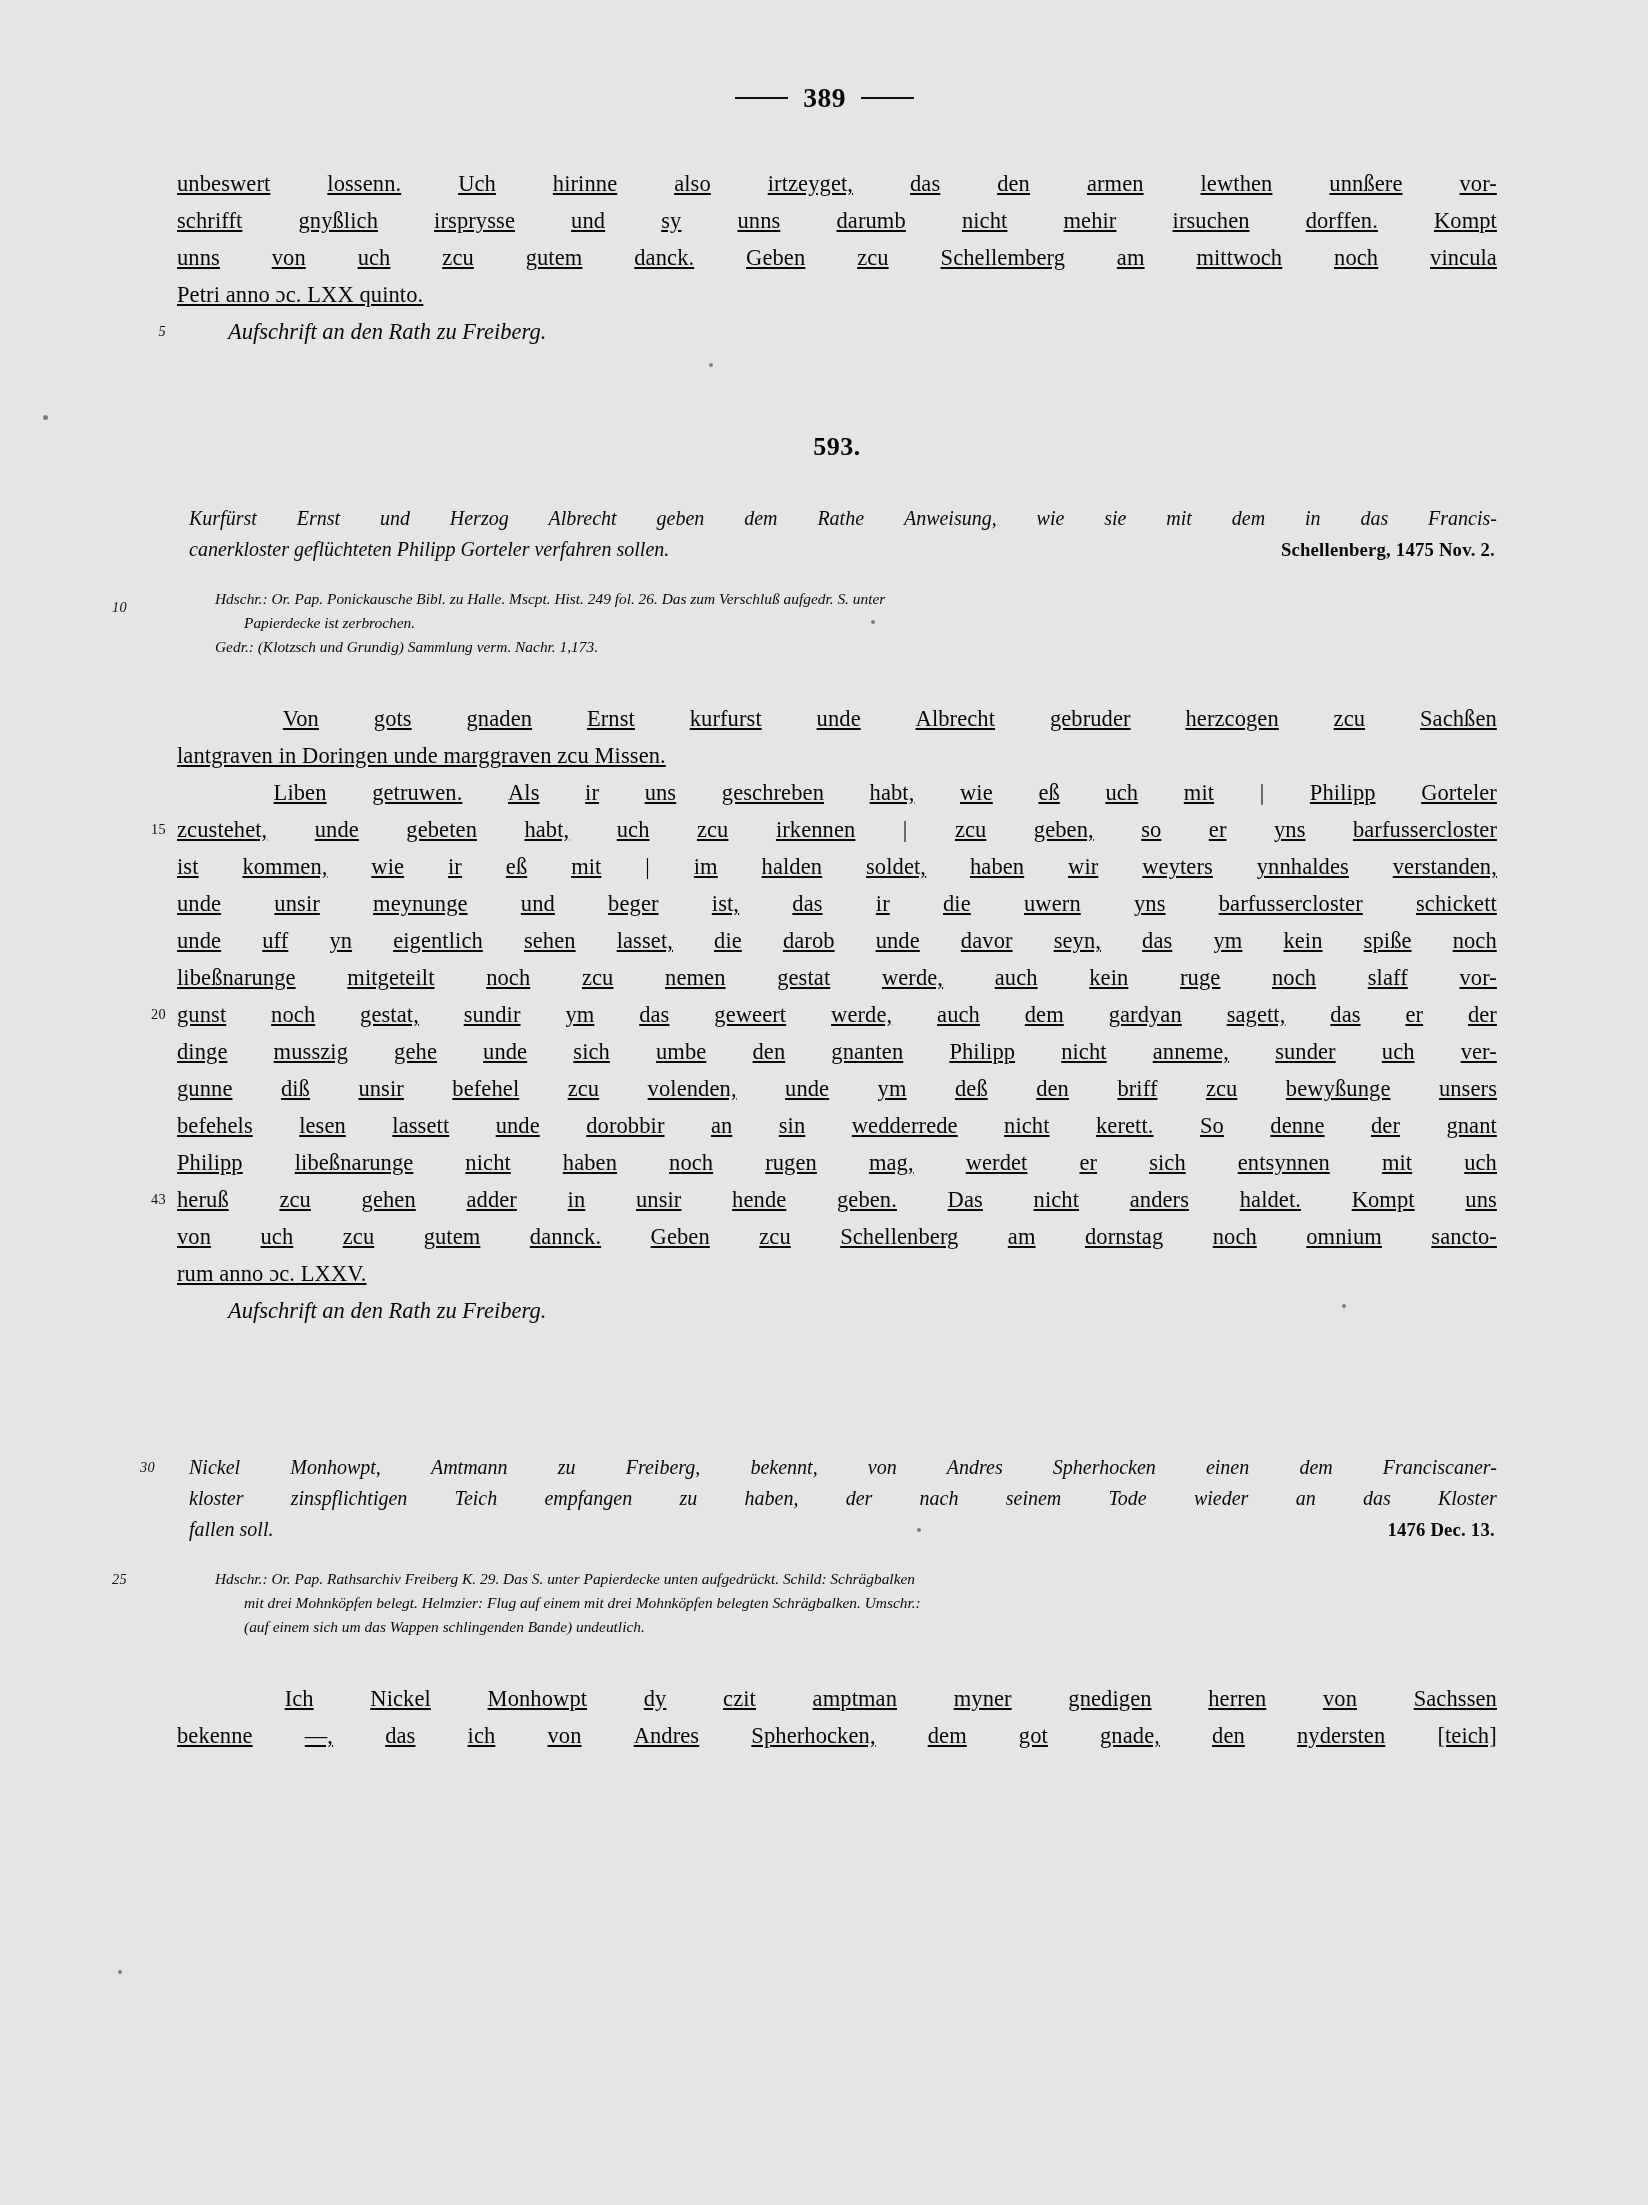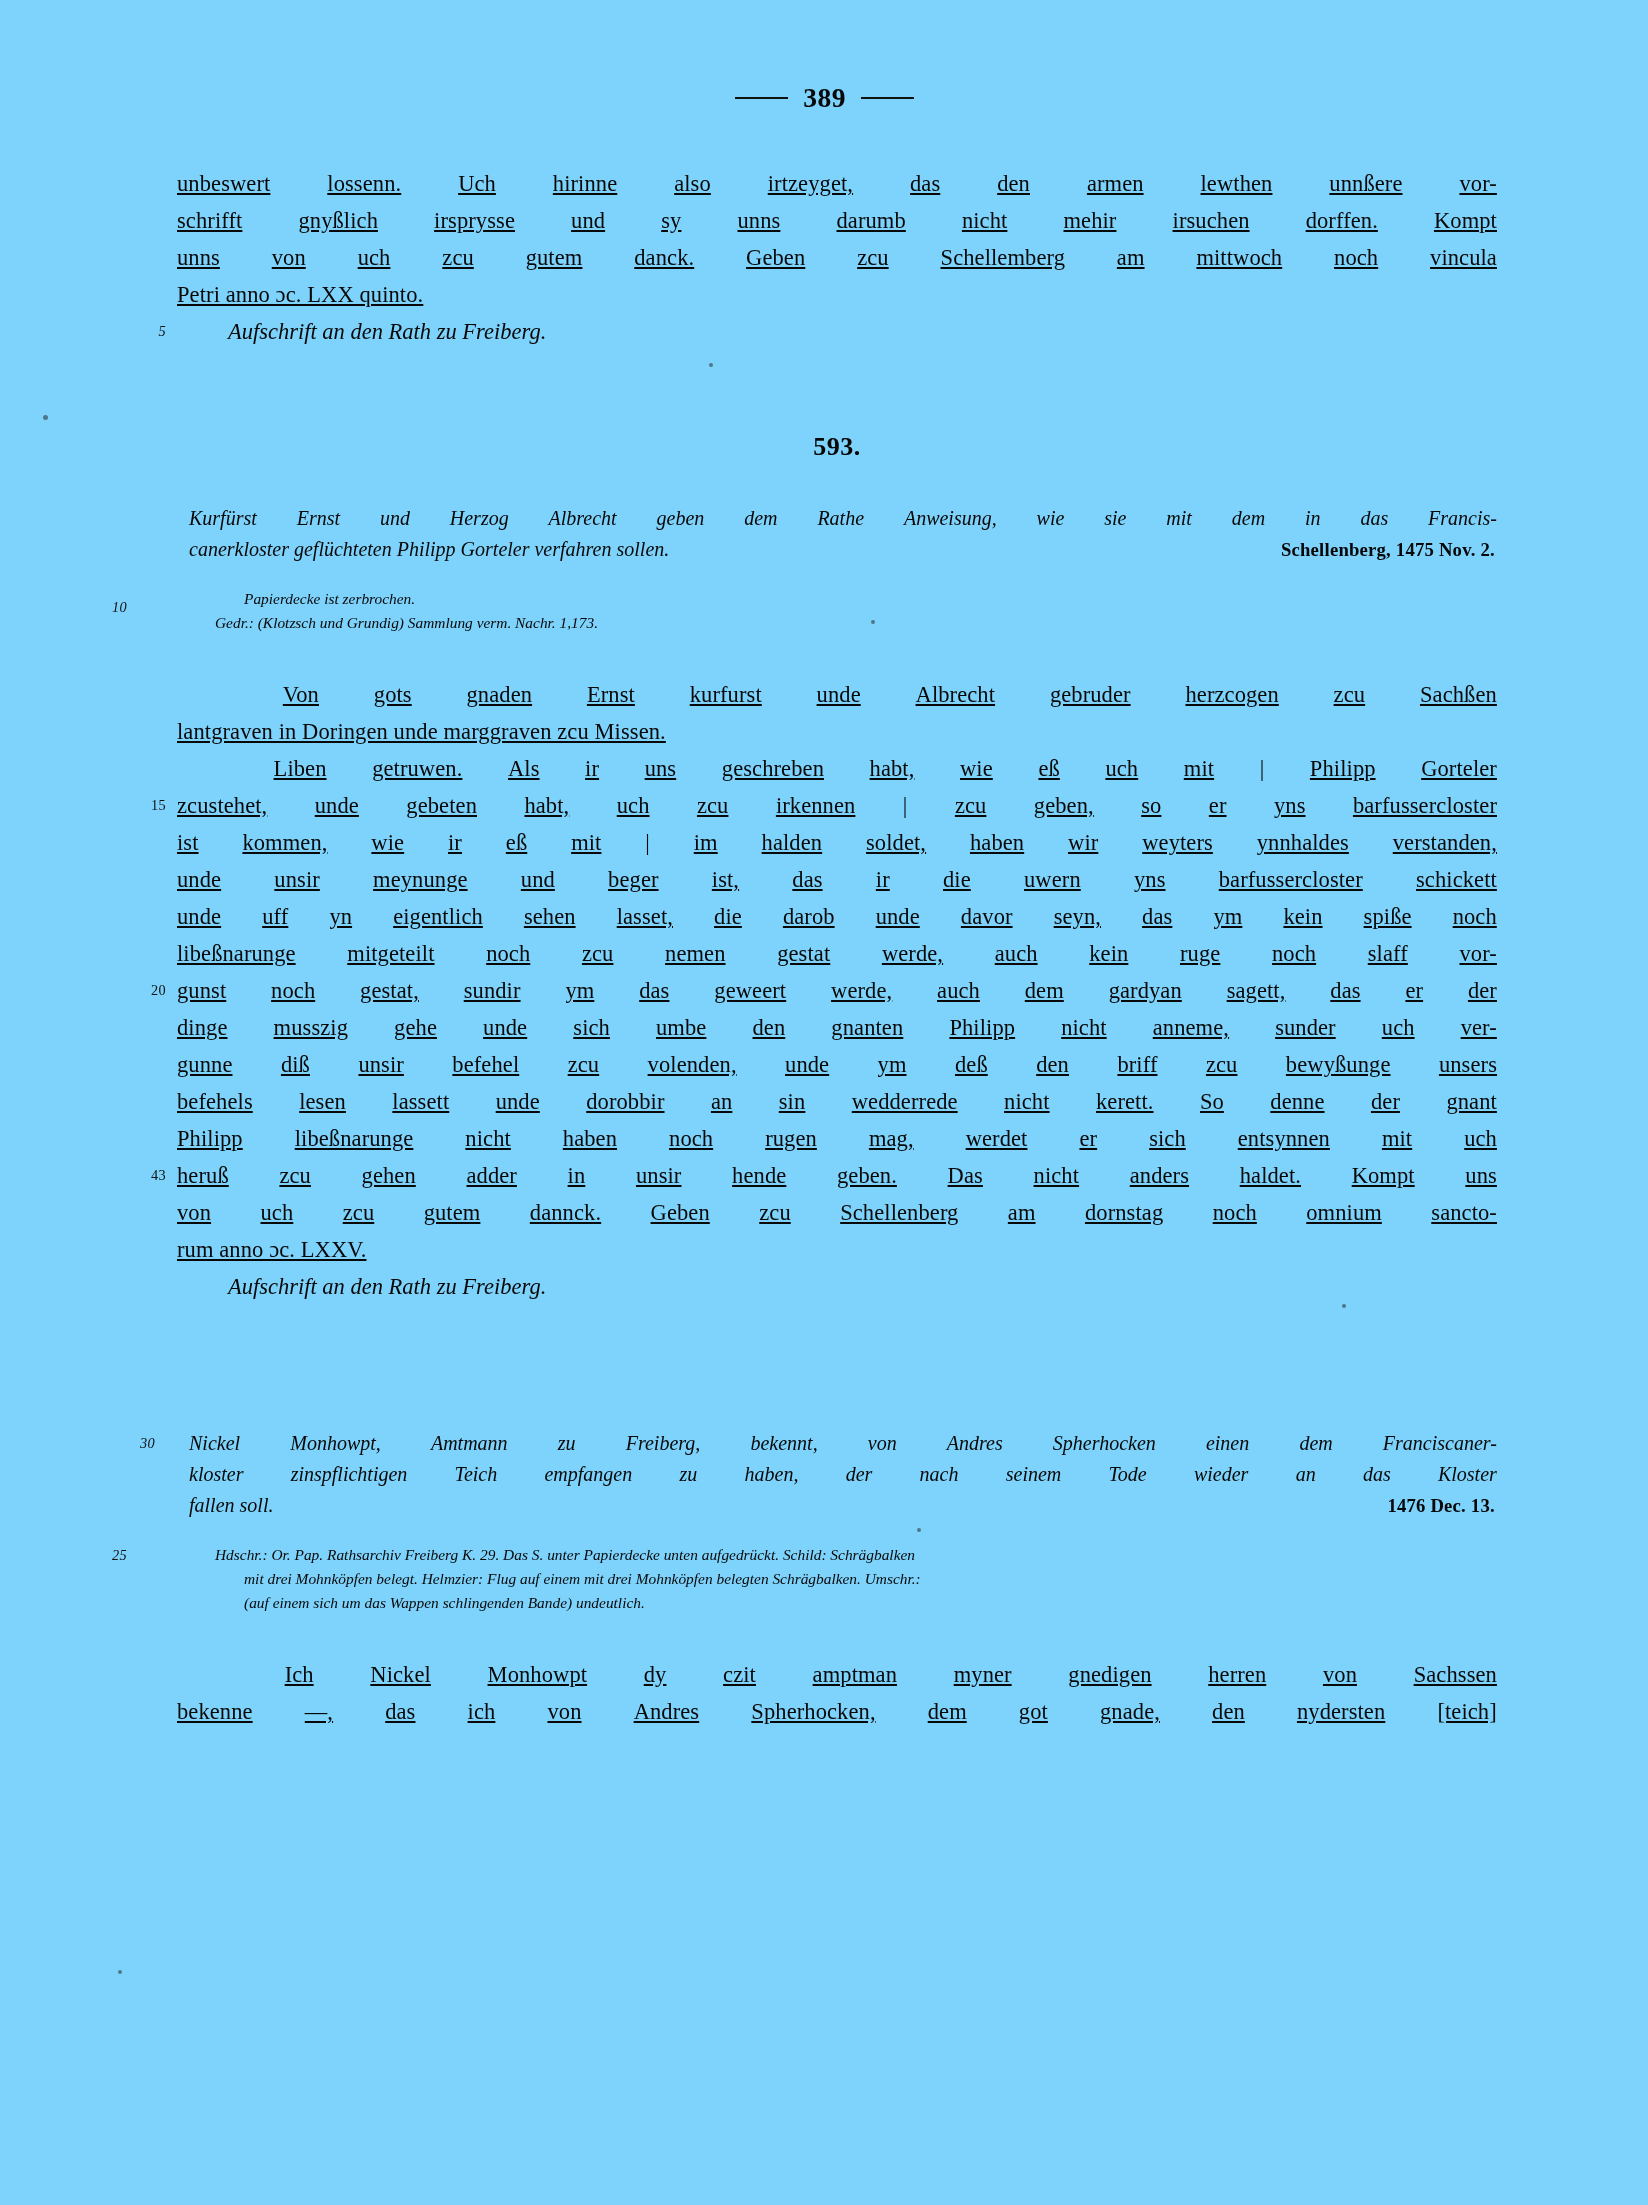--- a/index.html
+++ b/index.html
@@ -14,21 +14,21 @@
     font-family: "Liberation Serif", "DejaVu Serif", serif;
     color: #080808;
     overflow: hidden;
   }
 
   .page {
     position: absolute;
     left: 0; top: 0;
     width: 1649px;
     height: 2205px;
-    background: #7dd3fc;
+    background: #e5e5e5;
   }
 
   
   .page-header {
     position: absolute;
     top: 82px;
     left: 0;
     width: 1649px;
     text-align: center;
   }
@@ -210,20 +210,23 @@
       </span>
       <span class="regest-last">
         <span>canerkloster geflüchteten Philipp Gorteler verfahren sollen.</span>
         <span class="dateline">Schellenberg, 1475 Nov. 2.</span>
       </span>
     </div>
 
     <div class="sp-s"></div>
 
     <div class="notes">
+      <span class="nl">
+        <span>Hdschr.: Or. Pap. Ponickausche Bibl. zu Halle. Mscpt. Hist. 249 fol. 26.   Das zum Verschluß aufgedr. S. unter</span>
+      </span>
       <span class="nl hang">
         <span class="lineno" style="left:-88px; top:8px;">10</span>
         <span>Papierdecke ist zerbrochen.</span>
       </span>
       <span class="nl">
         <span>Gedr.: (Klotzsch und Grundig) Sammlung verm. Nachr. 1,173.</span>
       </span>
     </div>
 
     <div class="sp-m"></div>

